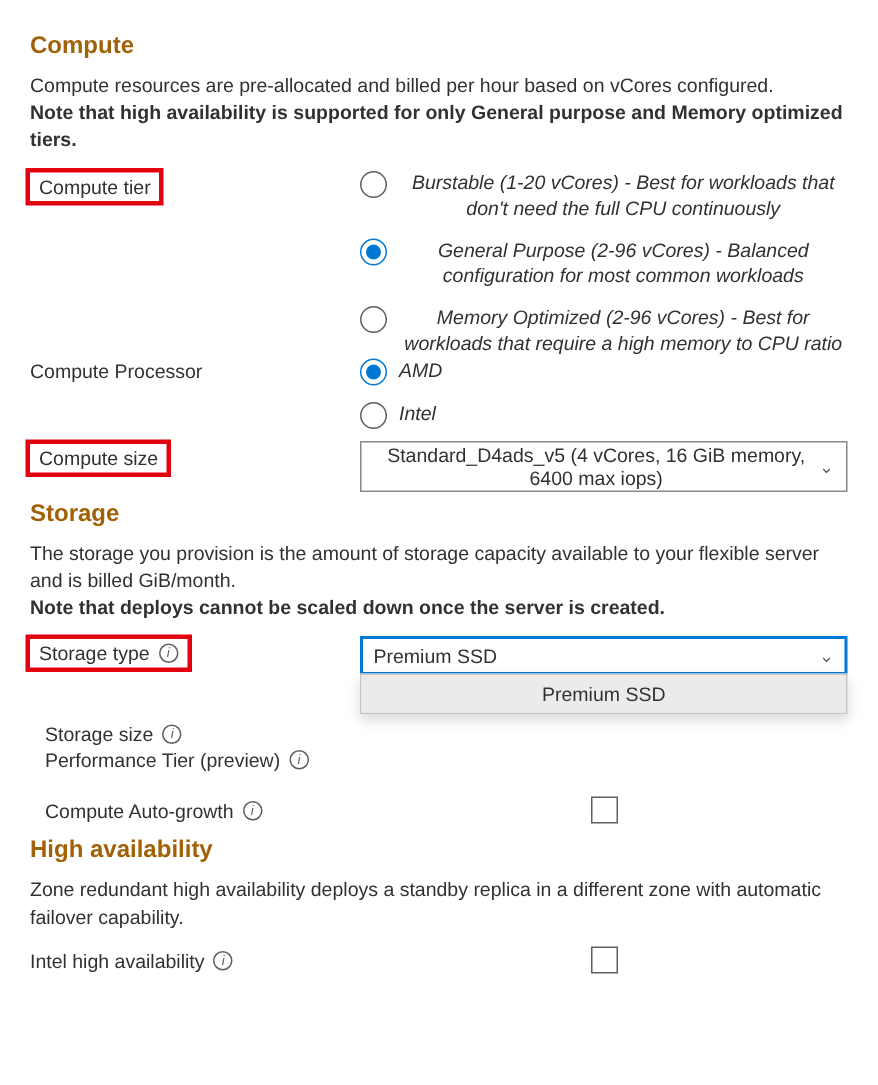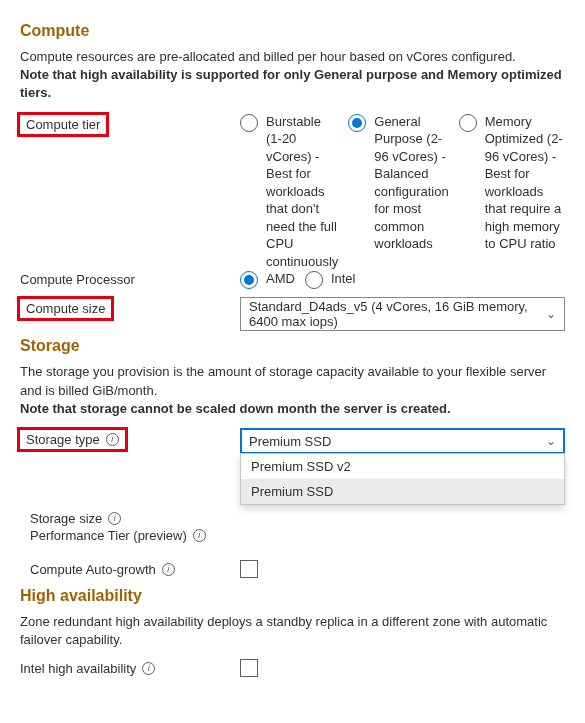--- a/index.html
+++ b/index.html
@@ -17,40 +17,41 @@
     font-weight: 600;
     margin: 6px 0 8px 0;
     color: #a16207;
   }
   .desc { font-size: 13px; line-height: 1.4; margin: 0 0 10px 0; }
   .bold { font-weight: 600; }
   .field-row {
     display: flex;
     align-items: flex-start;
     margin: 0 0;
+    text-align: center;
   }
   .field-label {
     width: 220px;
     flex: 0 0 220px;
     font-size: 13px;
     color: #323130;
     display: flex;
     align-items: center;
     padding-top: 2px;
   }
   .field-label.indent { padding-left: 10px; }
   .field-control { flex: 1; }
   .red-box {
     outline: 3px solid #e3000f;
     outline-offset: 0;
     padding: 2px 6px;
     display: inline-flex;
     align-items: center;
   }
-  .radio-group { display: flex; flex-direction: row; gap: 10px; }
+  .radio-group { display: flex; flex-direction: column; gap: 10px; font-style: italic; }
   .radio-opt {
     display: flex;
     align-items: flex-start;
     gap: 8px;
     line-height: 1.35;
   }
   .radio-outer {
     width: 18px; height: 18px;
     border: 1px solid #605e5c;
     border-radius: 50%;
@@ -168,37 +169,36 @@
     <div class="select">
       <span>Standard_D4ads_v5 (4 vCores, 16 GiB memory, 6400 max iops)</span>
       <span class="chev">⌄</span>
     </div>
   </div>
 </div>
 
 <h3 class="section-title">Storage</h3>
 <p class="desc">
   <span>The storage you provision is the amount of storage capacity available to your flexible server and is billed GiB/month.</span><br>
-  <span class="bold">Note that storage cannot be scaled down month the server is created.</span>
+  <span class="bold">Note that deploys cannot be scaled down once the server is created.</span>
 </p>
 
 <div class="field-row">
   <div class="field-label">
     <span class="red-box">
       <span>Storage type</span>
       <span class="info-icon">i</span>
     </span>
   </div>
   <div class="field-control" style="position:relative;">
     <div class="select focus">
       <span>Premium SSD</span>
       <span class="chev">⌄</span>
     </div>
     <div class="dropdown-panel">
-      <div class="opt">Premium SSD v2</div>
       <div class="opt sel">Premium SSD</div>
     </div>
   </div>
 </div>
 
 <div class="field-row" style="margin-top:4px;">
   <div class="field-label indent">
     <span>Storage size</span>
     <span class="info-icon">i</span>
   </div>

